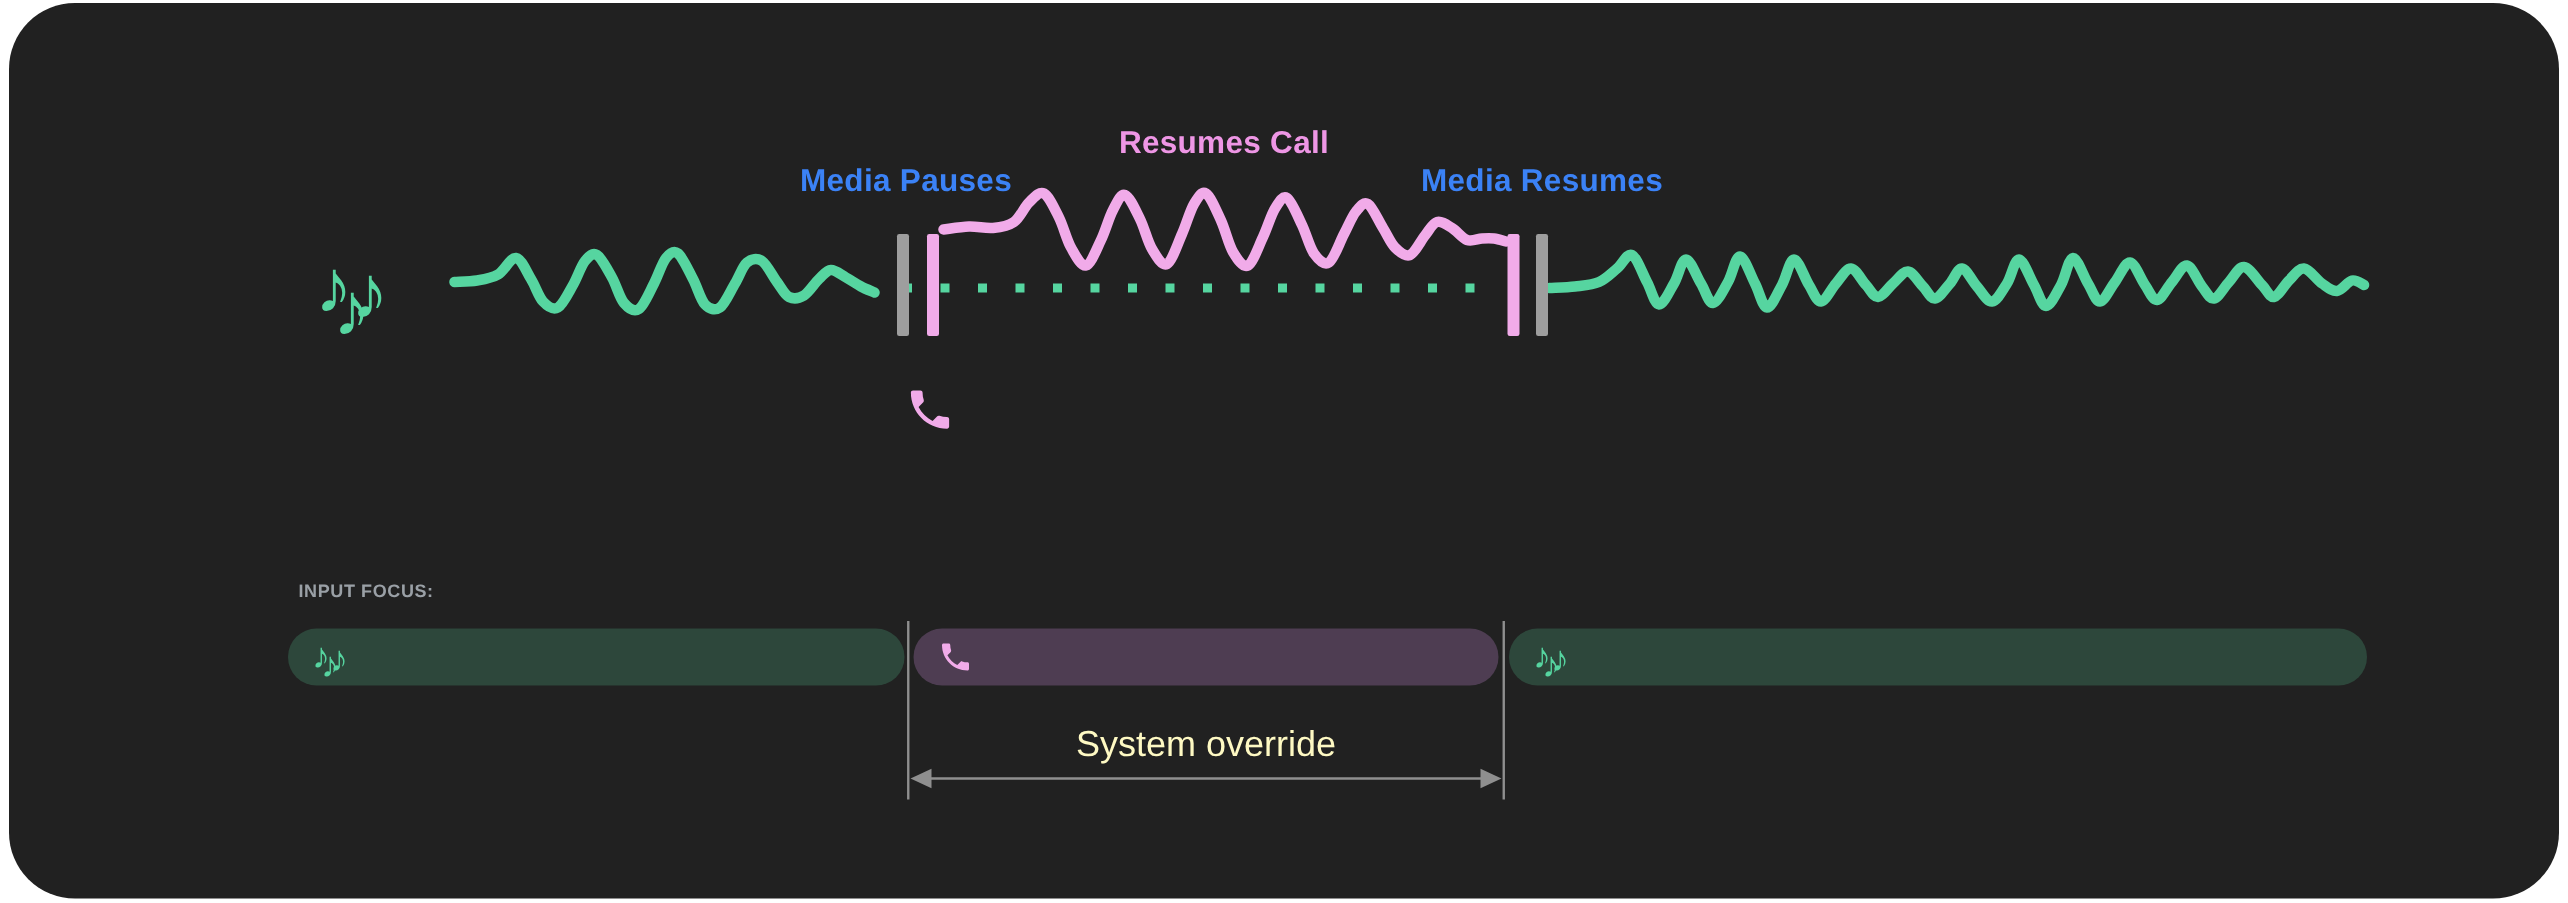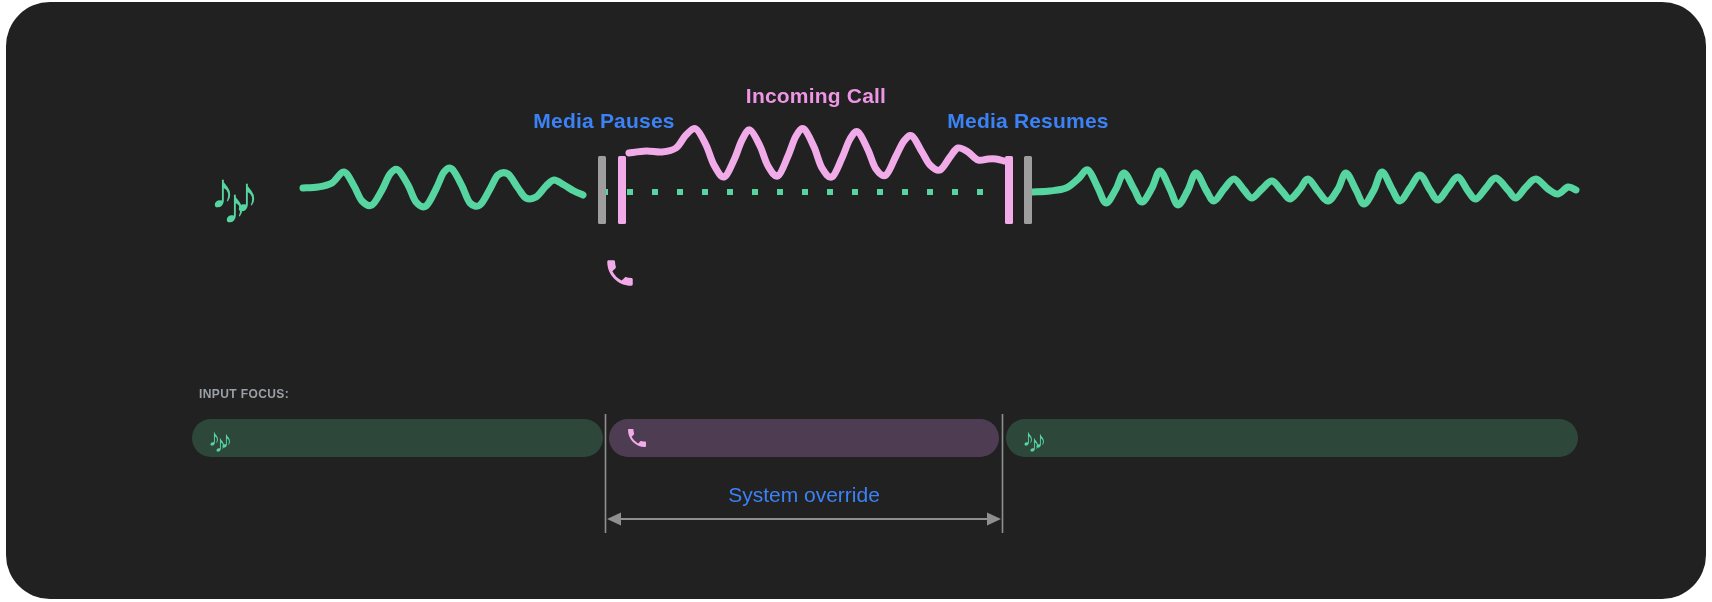--- a/index.html
+++ b/index.html
@@ -35,21 +35,21 @@
                color:#9aa0a6;letter-spacing:.4px;}
   .pill{position:absolute;top:417px;height:38px;border-radius:19px;
         display:flex;align-items:center;padding:0 0 0 16px;box-sizing:border-box;}
   .pill-media{background:#2d473b;}
   .pill-call{background:#4e3d52;}
   .pill-1{left:186px;width:411px;}
   .pill-2{left:603px;width:390px;}
   .pill-3{left:1000px;width:572px;}
   .pill .phone-svg{width:24px;height:24px;display:block;}
   .override-label{position:absolute;left:798px;top:481px;transform:translateX(-50%);
-                  font-size:21px;color:#3b82f6;white-space:nowrap;}
+                  font-size:24px;color:#fef9c3;white-space:nowrap;}
 </style>
 </head>
 <body>
 
 <div class="card">
 
   <svg class="overlay" viewBox="0 0 1712 602" xmlns="http://www.w3.org/2000/svg">
 
     <path fill="none" stroke-width="7" stroke-linecap="round" stroke-linejoin="round" stroke="#56d5a0" d="M297,186C299.5,185.8 307.2,185.8 312,185C316.8,184.2 321.7,183.5 326,181C330.3,178.5 334.3,169.5 338,170C341.7,170.5 345.0,179.2 348,184C351.0,188.8 353.0,195.8 356,199C359.0,202.2 362.7,204.8 366,203C369.3,201.2 373.0,193.2 376,188C379.0,182.8 381.3,175.3 384,172C386.7,168.7 389.0,166.2 392,168C395.0,169.8 399.0,177.7 402,183C405.0,188.3 407.0,196.5 410,200C413.0,203.5 416.7,206.2 420,204C423.3,201.8 427.0,192.7 430,187C433.0,181.3 435.3,173.3 438,170C440.7,166.7 443.0,164.7 446,167C449.0,169.3 453.0,178.3 456,184C459.0,189.7 461.0,197.8 464,201C467.0,204.2 470.7,205.3 474,203C477.3,200.7 481.0,192.0 484,187C487.0,182.0 489.0,175.5 492,173C495.0,170.5 498.7,169.8 502,172C505.3,174.2 509.0,182.0 512,186C515.0,190.0 517.0,194.5 520,196C523.0,197.5 526.7,197.0 530,195C533.3,193.0 537.0,186.8 540,184C543.0,181.2 545.0,178.2 548,178C551.0,177.8 554.7,181.2 558,183C561.3,184.8 564.8,187.3 568,189C571.2,190.7 575.5,192.3 577,193"></path>
     <path fill="none" stroke-width="7" stroke-linecap="round" stroke-linejoin="round" stroke="#f1abe9" d="M623,151C625.8,150.7 634.5,149.2 640,149C645.5,148.8 651.0,150.5 656,150C661.0,149.5 666.0,148.8 670,146C674.0,143.2 676.7,136.2 680,133C683.3,129.8 686.7,125.3 690,127C693.3,128.7 697.0,137.0 700,143C703.0,149.0 705.0,157.7 708,163C711.0,168.3 714.7,175.8 718,175C721.3,174.2 725.0,164.2 728,158C731.0,151.8 733.3,143.0 736,138C738.7,133.0 741.0,127.0 744,128C747.0,129.0 751.0,138.0 754,144C757.0,150.0 759.0,159.0 762,164C765.0,169.0 768.7,175.7 772,174C775.3,172.3 779.0,160.7 782,154C785.0,147.3 787.3,138.5 790,134C792.7,129.5 795.0,125.2 798,127C801.0,128.8 805.0,138.5 808,145C811.0,151.5 813.0,161.0 816,166C819.0,171.0 822.7,176.7 826,175C829.3,173.3 833.0,162.3 836,156C839.0,149.7 841.3,141.3 844,137C846.7,132.7 849.0,128.2 852,130C855.0,131.8 859.0,141.8 862,148C865.0,154.2 867.0,162.8 870,167C873.0,171.2 876.7,175.2 880,173C883.3,170.8 887.0,159.7 890,154C893.0,148.3 895.3,142.3 898,139C900.7,135.7 903.0,132.2 906,134C909.0,135.8 913.0,145.2 916,150C919.0,154.8 921.0,160.0 924,163C927.0,166.0 930.7,169.3 934,168C937.3,166.7 941.0,158.7 944,155C947.0,151.3 949.0,146.8 952,146C955.0,145.2 958.7,148.0 962,150C965.3,152.0 968.7,156.8 972,158C975.3,159.2 979.0,157.2 982,157C985.0,156.8 987.3,156.7 990,157C992.7,157.3 996.7,158.7 998,159"></path>
@@ -64,21 +64,21 @@
 
     <line x1="599.5" y1="412" x2="599.5" y2="531" stroke-width="1.6" stroke="#8f8f8f"></line>
     <line x1="996.5" y1="412" x2="996.5" y2="531" stroke-width="1.6" stroke="#8f8f8f"></line>
 
     <line x1="612" y1="517" x2="984" y2="517" stroke-width="1.8" stroke="#8f8f8f"></line>
     <path d="M601,517 L615,510.5 L615,523.5 Z" fill="#8f8f8f"></path>
     <path d="M995,517 L981,510.5 L981,523.5 Z" fill="#8f8f8f"></path>
   </svg>
 
   <div class="wave-label label-pauses">Media Pauses</div>
-  <div class="wave-label label-call">Incoming Call</div>
+  <div class="wave-label label-call">Resumes Call</div>
   <div class="wave-label label-resumes">Media Resumes</div>
 
   <div class="notes notes-top abs">
     <span class="n1">♪</span><span class="n2">♪</span><span class="n3">♪</span>
   </div>
 
   <svg class="abs phone-top" viewBox="0 0 24 24">
     <path d="M6.62 10.79c1.44 2.83 3.76 5.14 6.59 6.59l2.2-2.2c.27-.27.67-.36 1.02-.24 1.12.37 2.33.57 3.57.57.55 0 1 .45 1 1V20c0 .55-.45 1-1 1-9.39 0-17-7.61-17-17 0-.55.45-1 1-1h3.5c.55 0 1 .45 1 1 0 1.25.2 2.45.57 3.57.11.35.03.74-.24 1.02l-2.2 2.2z" fill="#f1abe9"></path>
   </svg>
 

